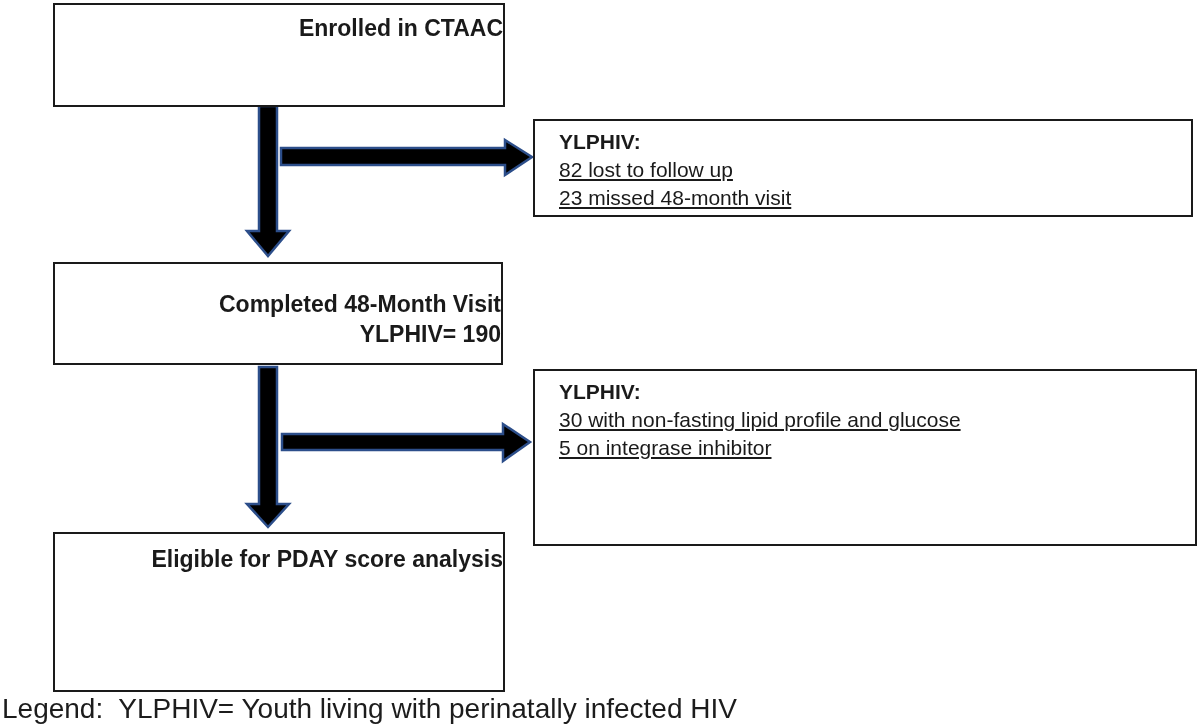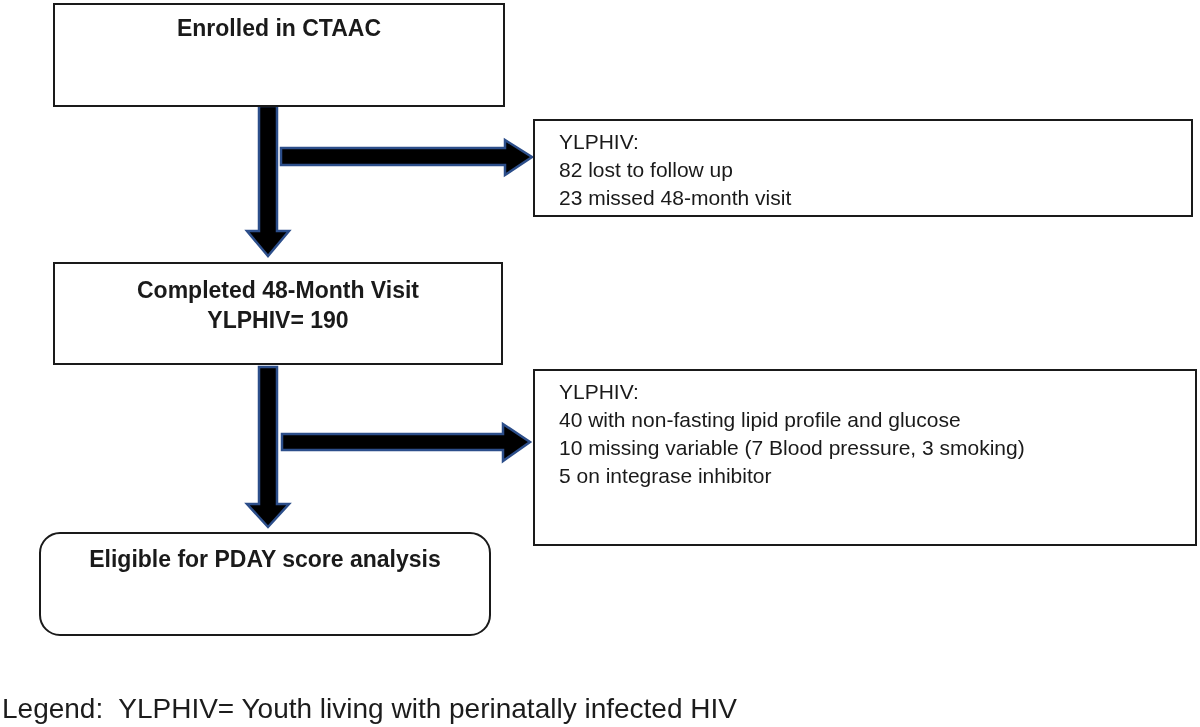--- a/index.html
+++ b/index.html
@@ -31,44 +31,44 @@
     stroke-width: 2.5;
     stroke-linejoin: miter;
   }
   .box {
     position: absolute;
     background: var(--bg);
     border: 2px solid var(--box-border);
     color: var(--text);
   }
   .main-box {
-    text-align: center;
+    text-align: right;
     font-weight: bold;
     font-size: 23px;
     line-height: 30px;
   }
   .main-box .box-line { white-space: nowrap; }
   .side-box {
     font-size: 21px;
     line-height: 28px;
     padding: 7px 8px 0 24px;
   }
-  .side-box .side-heading { font-weight: normal; }
-  .side-box .side-item { white-space: nowrap; }
+  .side-box .side-heading { font-weight: bold; }
+  .side-box .side-item { white-space: nowrap; text-decoration: underline; }
   .legend {
     position: absolute;
     left: 2px;
     top: 693px;
     font-size: 28px;
     color: #1c1c1c;
     white-space: pre;
   }
   #box-enrolled   { left: 53px;  top: 3px;   width: 452px; height: 104px; padding-top: 8px;  }
-  #box-completed  { left: 53px;  top: 262px; width: 450px; height: 103px; padding-top: 11px; }
-  #box-eligible   { left: 39px;  top: 532px; width: 452px; height: 104px; padding-top: 10px; border-radius: 21px; }
+  #box-completed  { left: 53px;  top: 262px; width: 450px; height: 103px; padding-top: 25px; }
+  #box-eligible   { left: 53px;  top: 532px; width: 452px; height: 160px; padding-top: 10px; }
   #side-excl-1    { left: 533px; top: 119px; width: 660px; height: 98px;  }
   #side-excl-2    { left: 533px; top: 369px; width: 664px; height: 177px; }
 </style>
 </head>
 <body>
 
 <div class="canvas">
 
   <svg class="arrows-layer" viewBox="0 0 1200 727" xmlns="http://www.w3.org/2000/svg">
     <polygon points="259,106 277,106 277,231 289,231 268,256 247,231 259,231"></polygon>
@@ -87,22 +87,21 @@
     <div class="side-item">23 missed 48-month visit</div>
   </div>
 
   <div class="box main-box" id="box-completed">
     <div class="box-line">Completed 48-Month Visit</div>
     <div class="box-line">YLPHIV= 190</div>
   </div>
 
   <div class="box side-box" id="side-excl-2">
     <div class="side-heading">YLPHIV:</div>
-    <div class="side-item">40 with non-fasting lipid profile and glucose</div>
-    <div class="side-item">10 missing variable (7 Blood pressure, 3 smoking)</div>
+    <div class="side-item">30 with non-fasting lipid profile and glucose</div>
     <div class="side-item">5 on integrase inhibitor</div>
   </div>
 
   <div class="box main-box" id="box-eligible">
     <div class="box-line">Eligible for PDAY score analysis</div>
   </div>
 
   <div class="legend">Legend:  YLPHIV= Youth living with perinatally infected HIV</div>
 
 </div>

